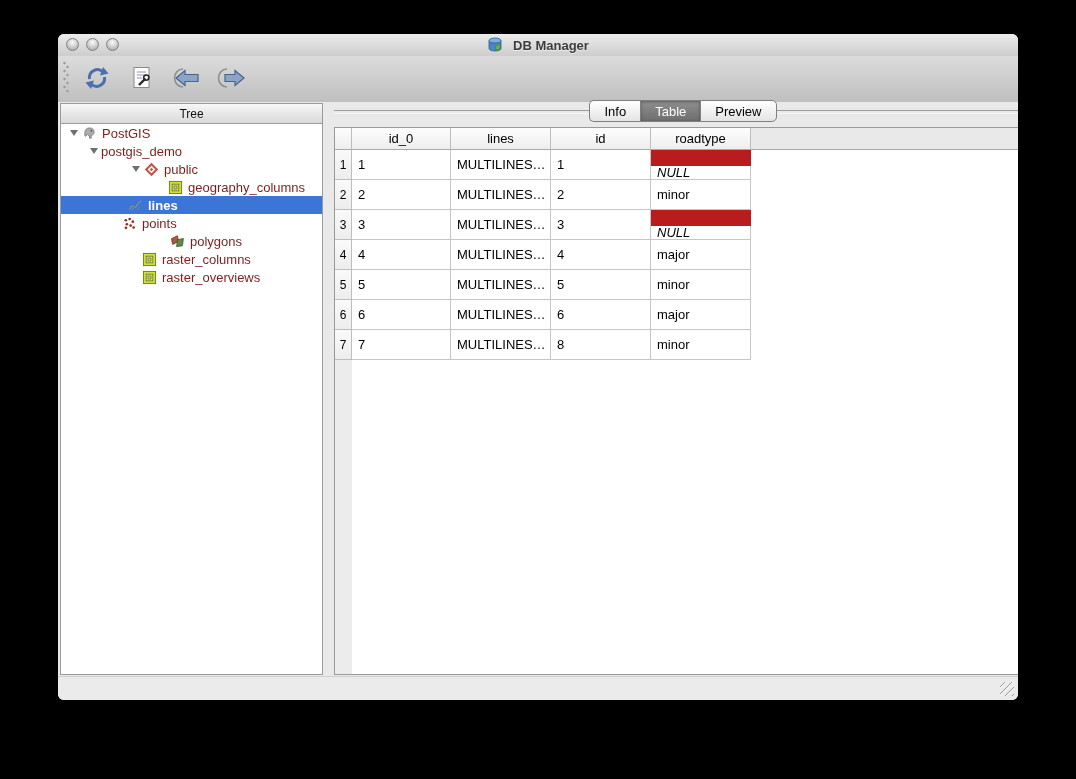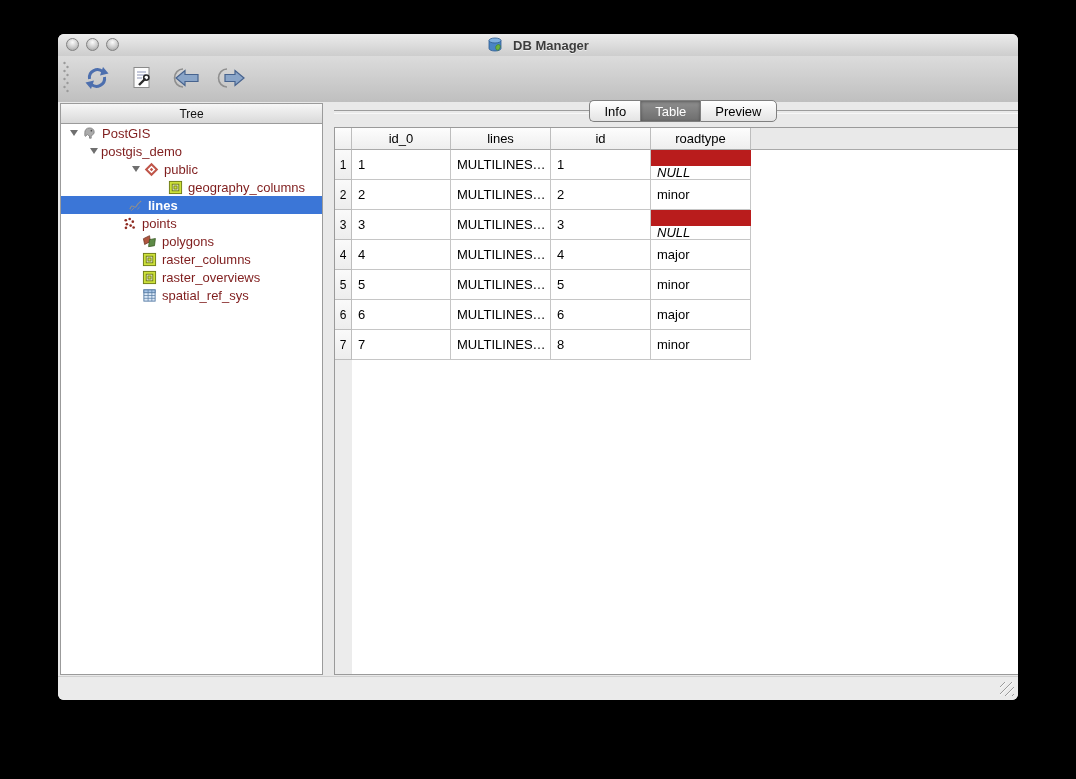--- a/index.html
+++ b/index.html
@@ -272,21 +272,21 @@
               <circle cx="11.5" cy="6" r="1.4"></circle>
                 <circle cx="5.2" cy="8.8" r="1.4"></circle>
               <circle cx="9.2" cy="10.2" r="1.4"></circle>
                 <circle cx="12.4" cy="12.3" r="1.4"></circle>
               <circle cx="4.2" cy="12.6" r="1.4"></circle>
             </svg>
           </span>
           <span>points</span>
         </div>
 
-        <div class="tree-item" style="padding-left:66px">
+        <div class="tree-item" style="padding-left:94px">
           <span class="twisty-slot"></span>
           <span class="ticon">
             <svg width="15" height="15" viewBox="0 0 16 16">
               <path d="M1.5 5 L8 1.8 L9 8 L2.8 11.2 Z" fill="#b0563f" stroke="#6e3322" stroke-width="0.8"></path>
               <path d="M8 6 L14.3 4.8 L13.3 12.5 L7 13.5 Z" fill="#5d8a46" stroke="#35551f" stroke-width="0.8"></path>
             </svg>
           </span>
           <span>polygons</span>
         </div>
 
@@ -307,31 +307,20 @@
           <span class="ticon">
             <svg width="15" height="15" viewBox="0 0 16 16">
               <rect x="1.5" y="1.5" width="13" height="13" fill="#cde13a" stroke="#6e7c12"></rect>
               <rect x="4.5" y="4.5" width="7" height="7" fill="#fff" stroke="#6e7c12"></rect>
               <rect x="6.3" y="6.3" width="3.4" height="3.4" fill="#cde13a" stroke="#6e7c12"></rect>
             </svg>
           </span>
           <span>raster_overviews</span>
         </div>
 
-        <div class="tree-item" style="padding-left:66px">
-          <span class="twisty-slot"></span>
-          <span class="ticon">
-            <svg width="15" height="15" viewBox="0 0 16 16">
-              <rect x="2" y="2" width="12" height="12" fill="#dce9f7" stroke="#5b7fa6"></rect>
-              <rect x="2" y="2" width="12" height="3" fill="#a8c6e8" stroke="#5b7fa6"></rect>
-              <path d="M6.5 2 V14 M10.5 2 V14 M2 8 H14 M2 11 H14" stroke="#5b7fa6" stroke-width="0.8"></path>
-            </svg>
-          </span>
-          <span>spatial_ref_sys</span>
-        </div>
 
       </div>
     </div>
 
     <div class="splitter"></div>
 
     <div class="right-panel">
       <div class="tabline"></div>
       <div class="tabs">
         <div class="tab">Info</div>

